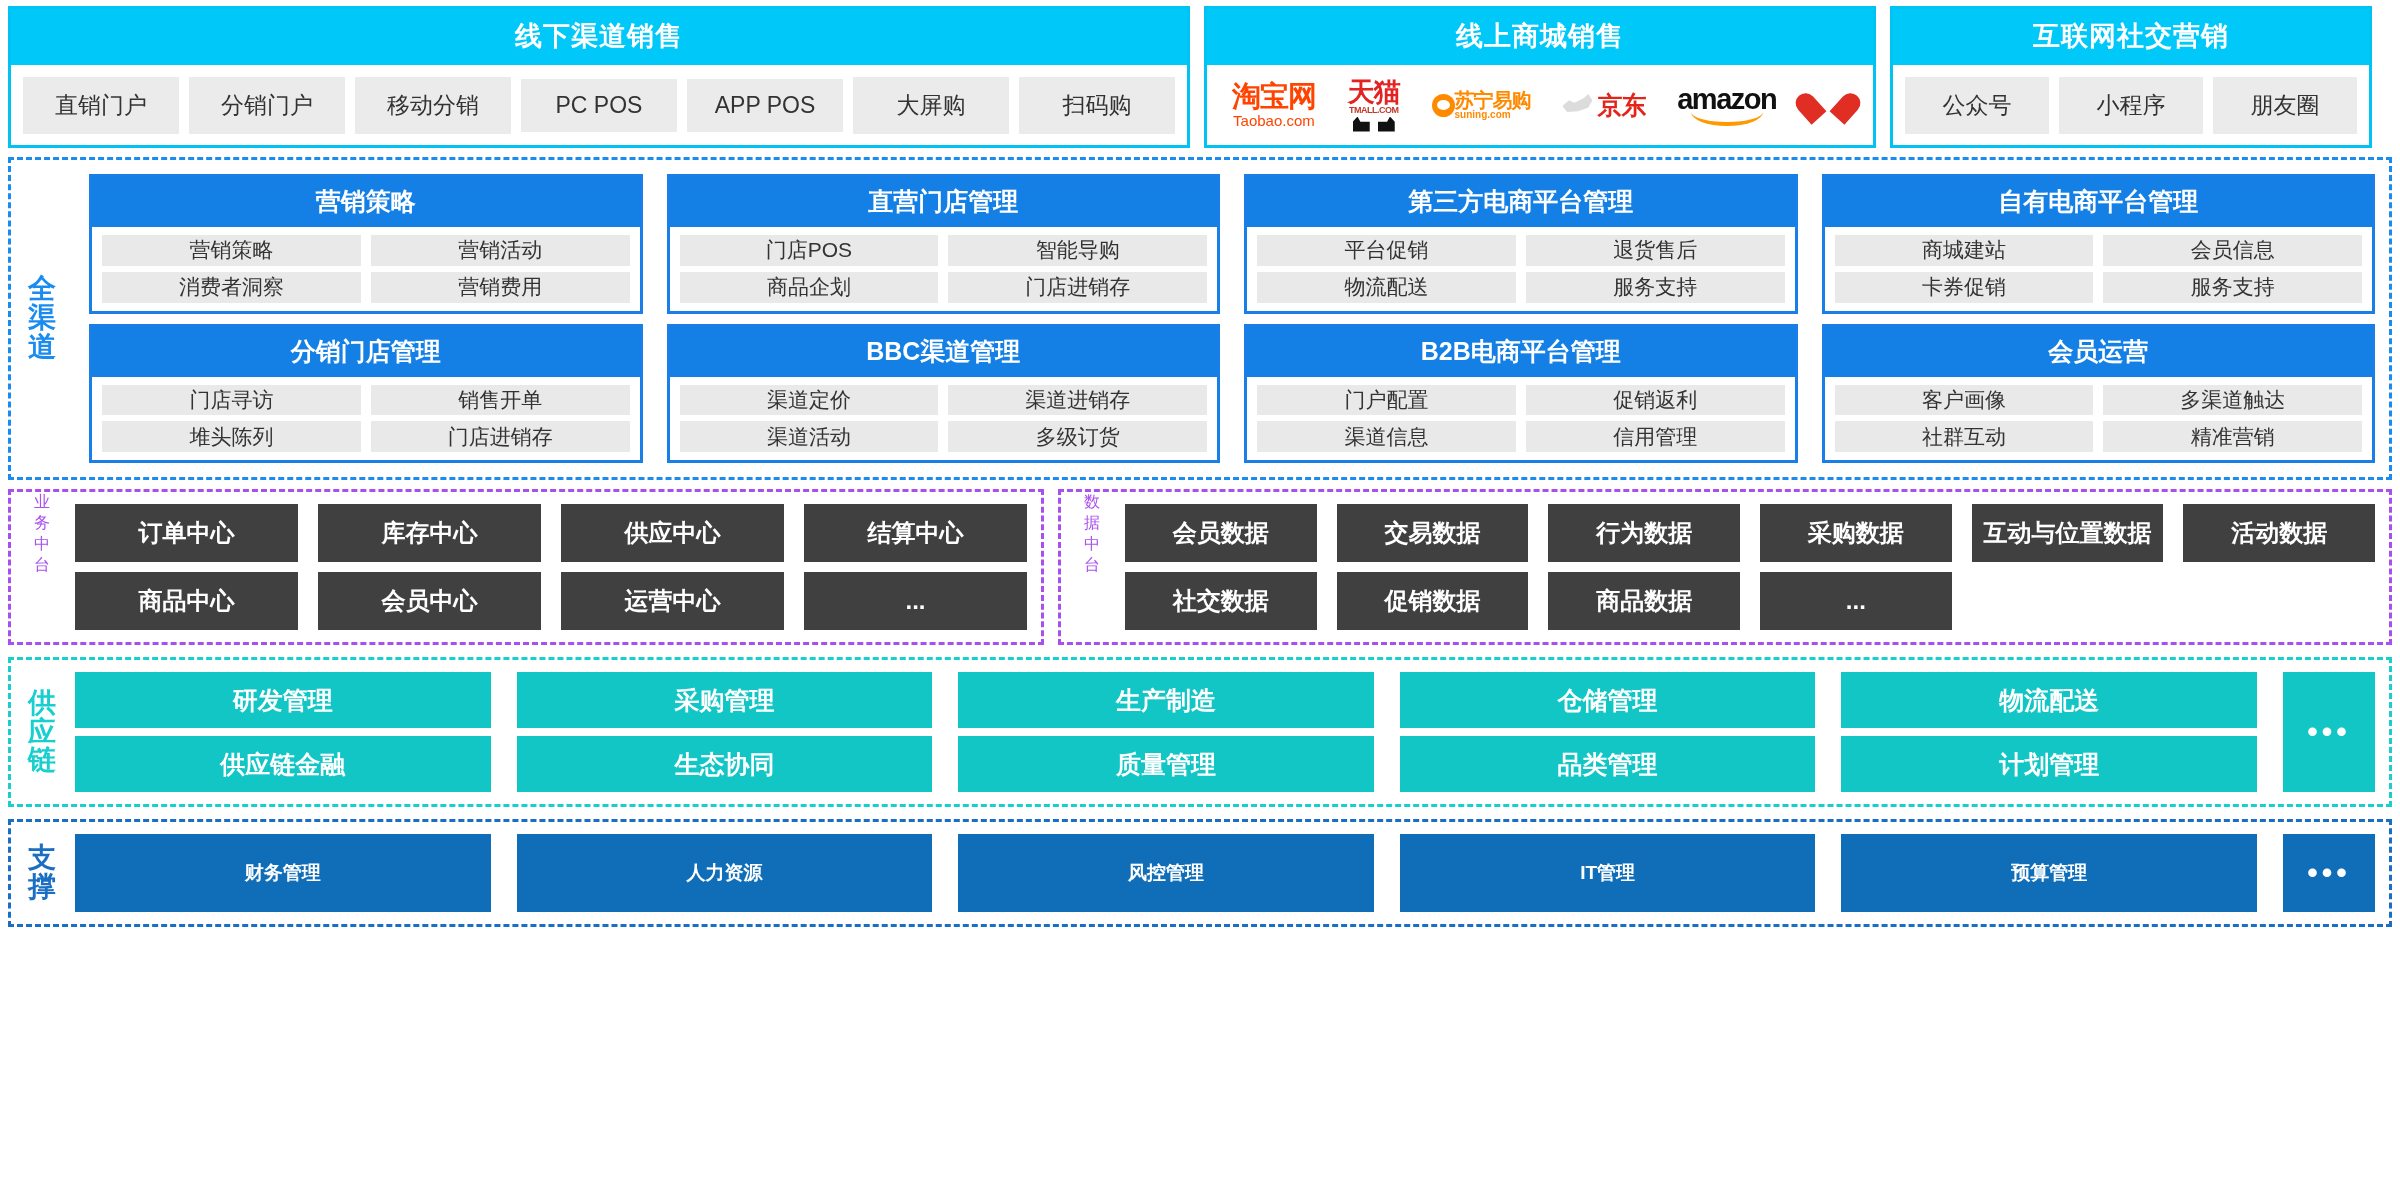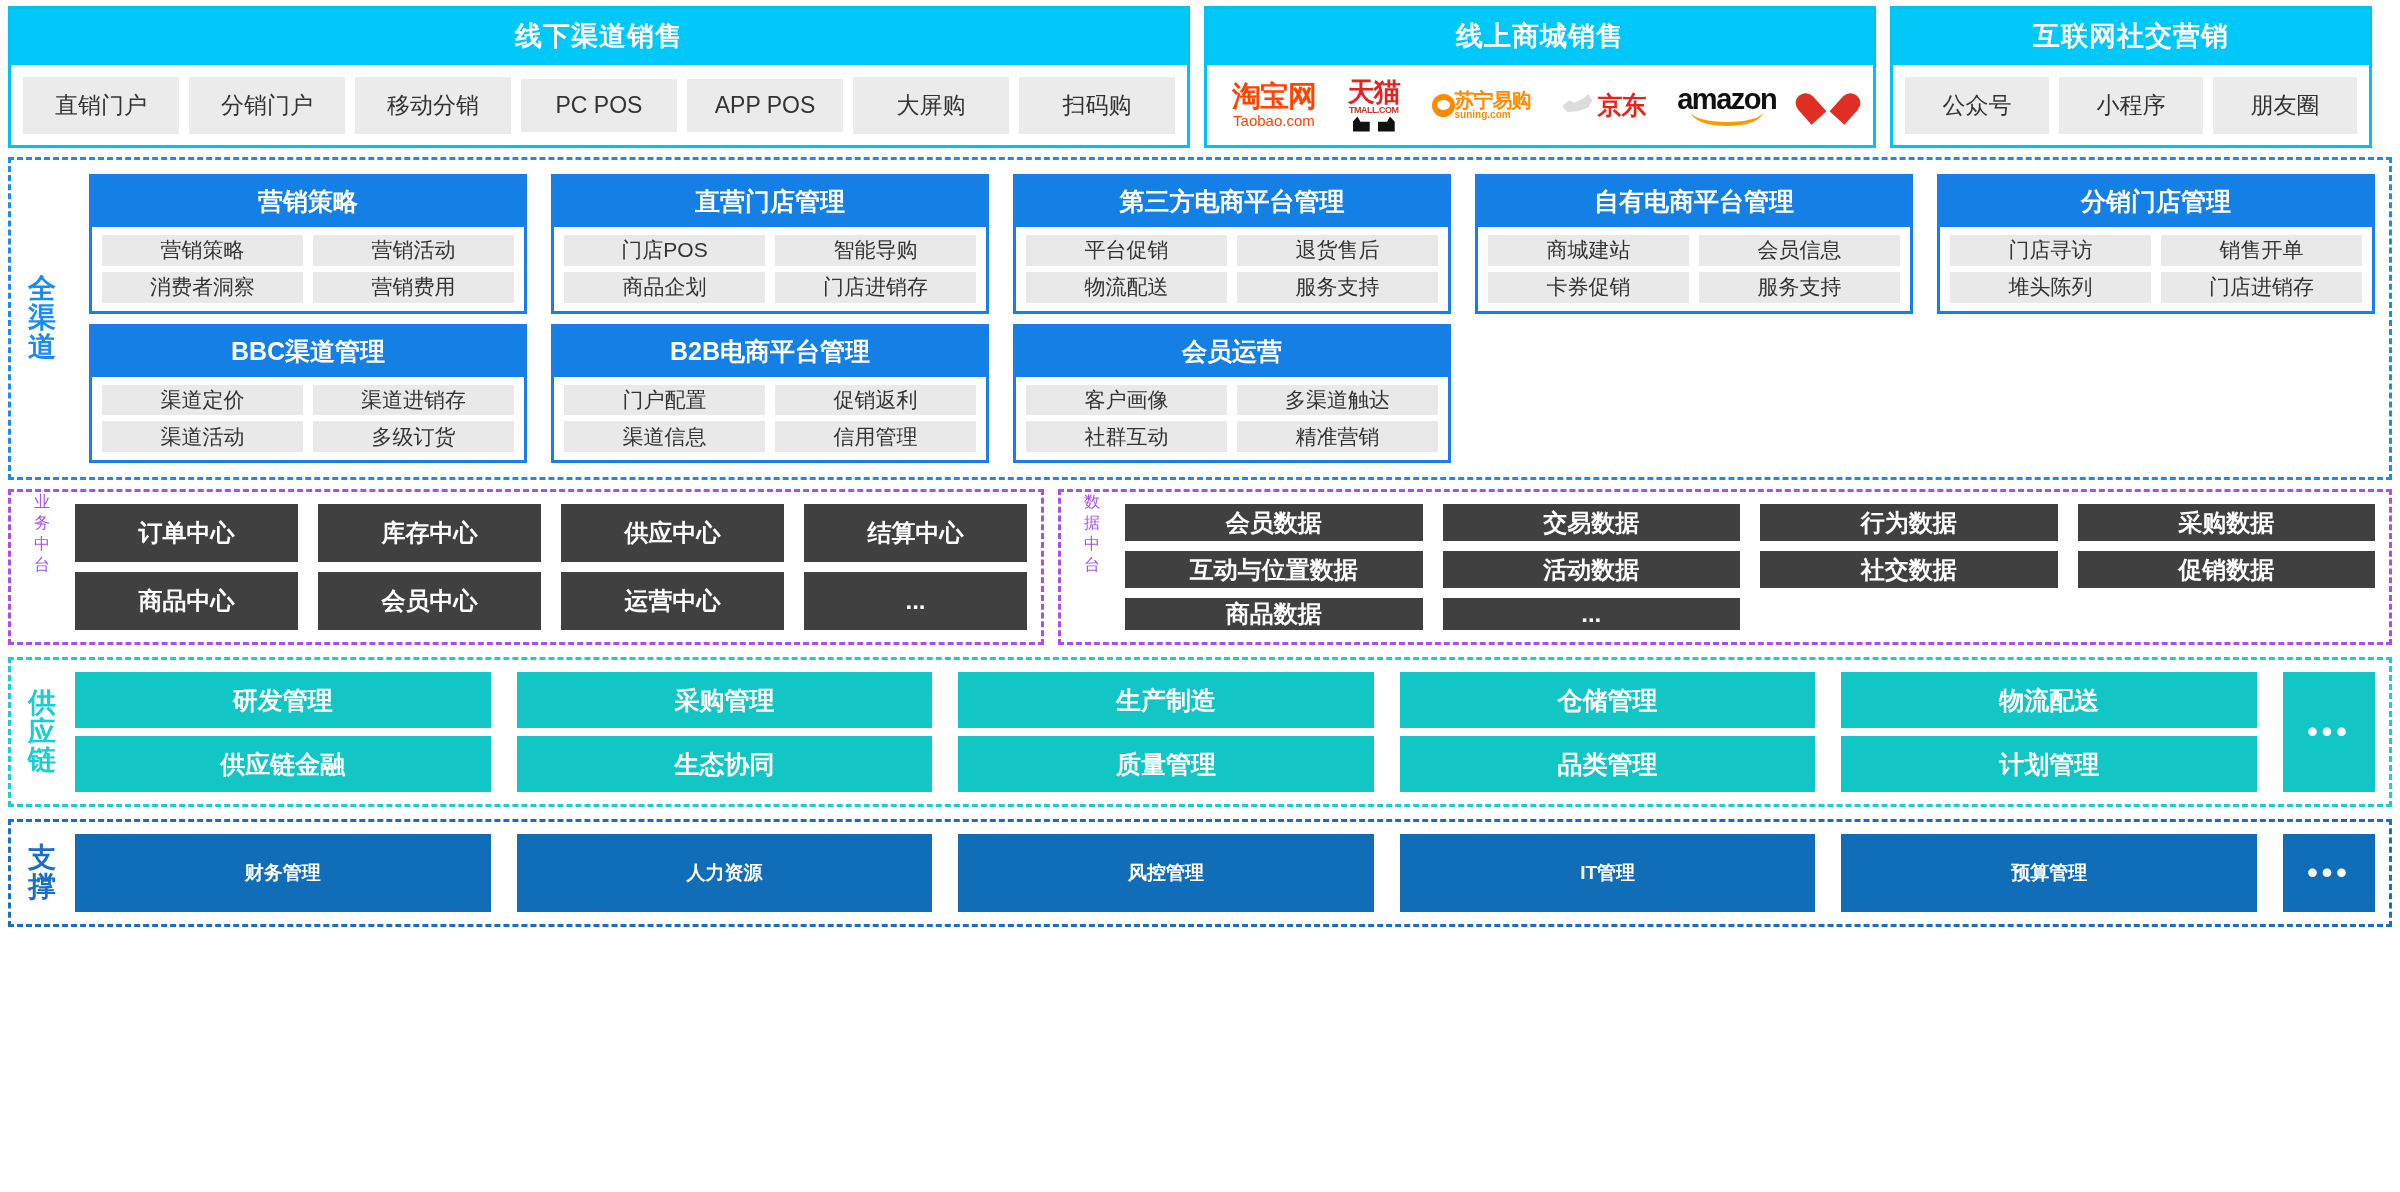--- a/index.html
+++ b/index.html
@@ -135,21 +135,21 @@
     color: #1a8cf0;
   }
   .vlabel .stack { display: flex; flex-direction: column; align-items: center; }
 
   
   .band-omni { height: 323px; border-color: #1a8cf0; }
   .band-omni .vlabel { color: #1a8cf0; }
   .omni-grid {
     flex: 1;
     display: grid;
-    grid-template-columns: repeat(5, 1fr);
+    grid-template-columns: repeat(4, 1fr);
     grid-template-rows: 1fr 1fr;
     gap: 10px 24px;
     padding: 14px 14px 14px 16px;
     box-sizing: border-box;
   }
   .modcard {
     border: 3px solid #1a7ee8;
     background: #ffffff;
     display: flex;
     flex-direction: column;
@@ -199,21 +199,21 @@
   .pbox .vlabel { color: #a94ff0; flex: 0 0 62px; }
   .pgrid {
     flex: 1;
     display: grid;
     grid-template-rows: 1fr 1fr;
     gap: 10px 20px;
     padding: 12px 14px 12px 2px;
     box-sizing: border-box;
   }
   .pgrid.biz  { grid-template-columns: repeat(4, 1fr); }
-  .pgrid.data { grid-template-columns: repeat(4, 1fr); }
+  .pgrid.data { grid-template-columns: repeat(6, 1fr); }
   .ptile {
     background: #404040;
     color: #ffffff;
     font-size: 24px;
     font-weight: bold;
     display: flex;
     align-items: center;
     justify-content: center;
     white-space: nowrap;
   }

